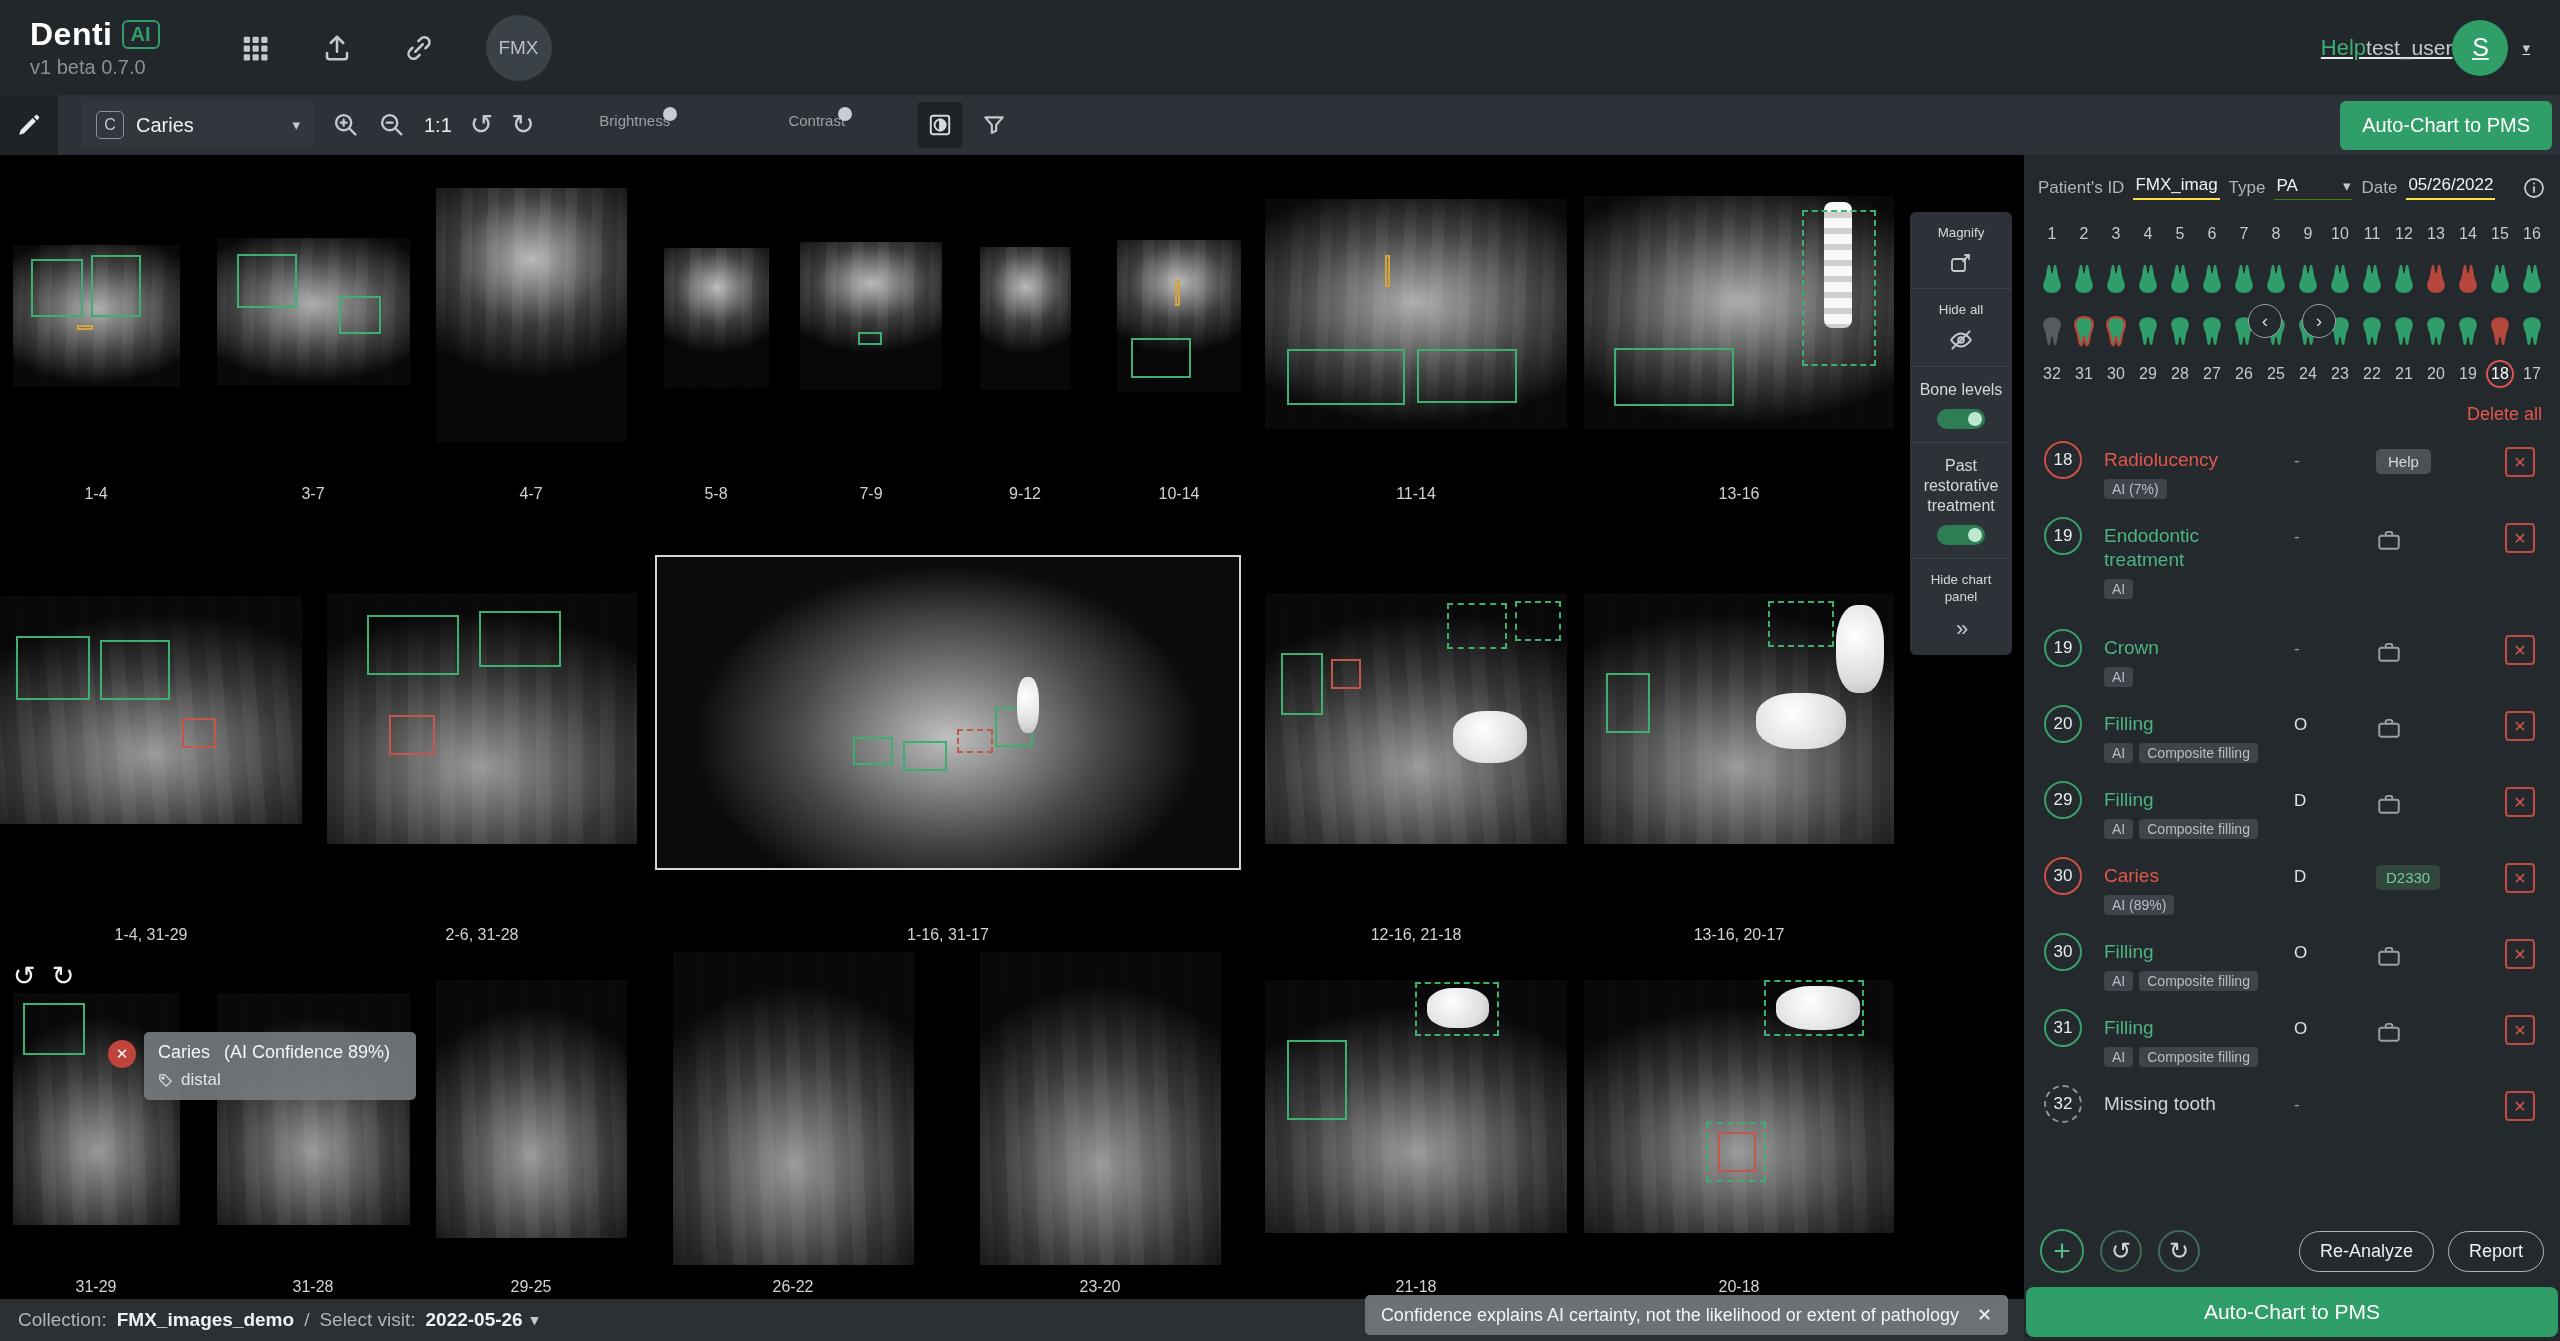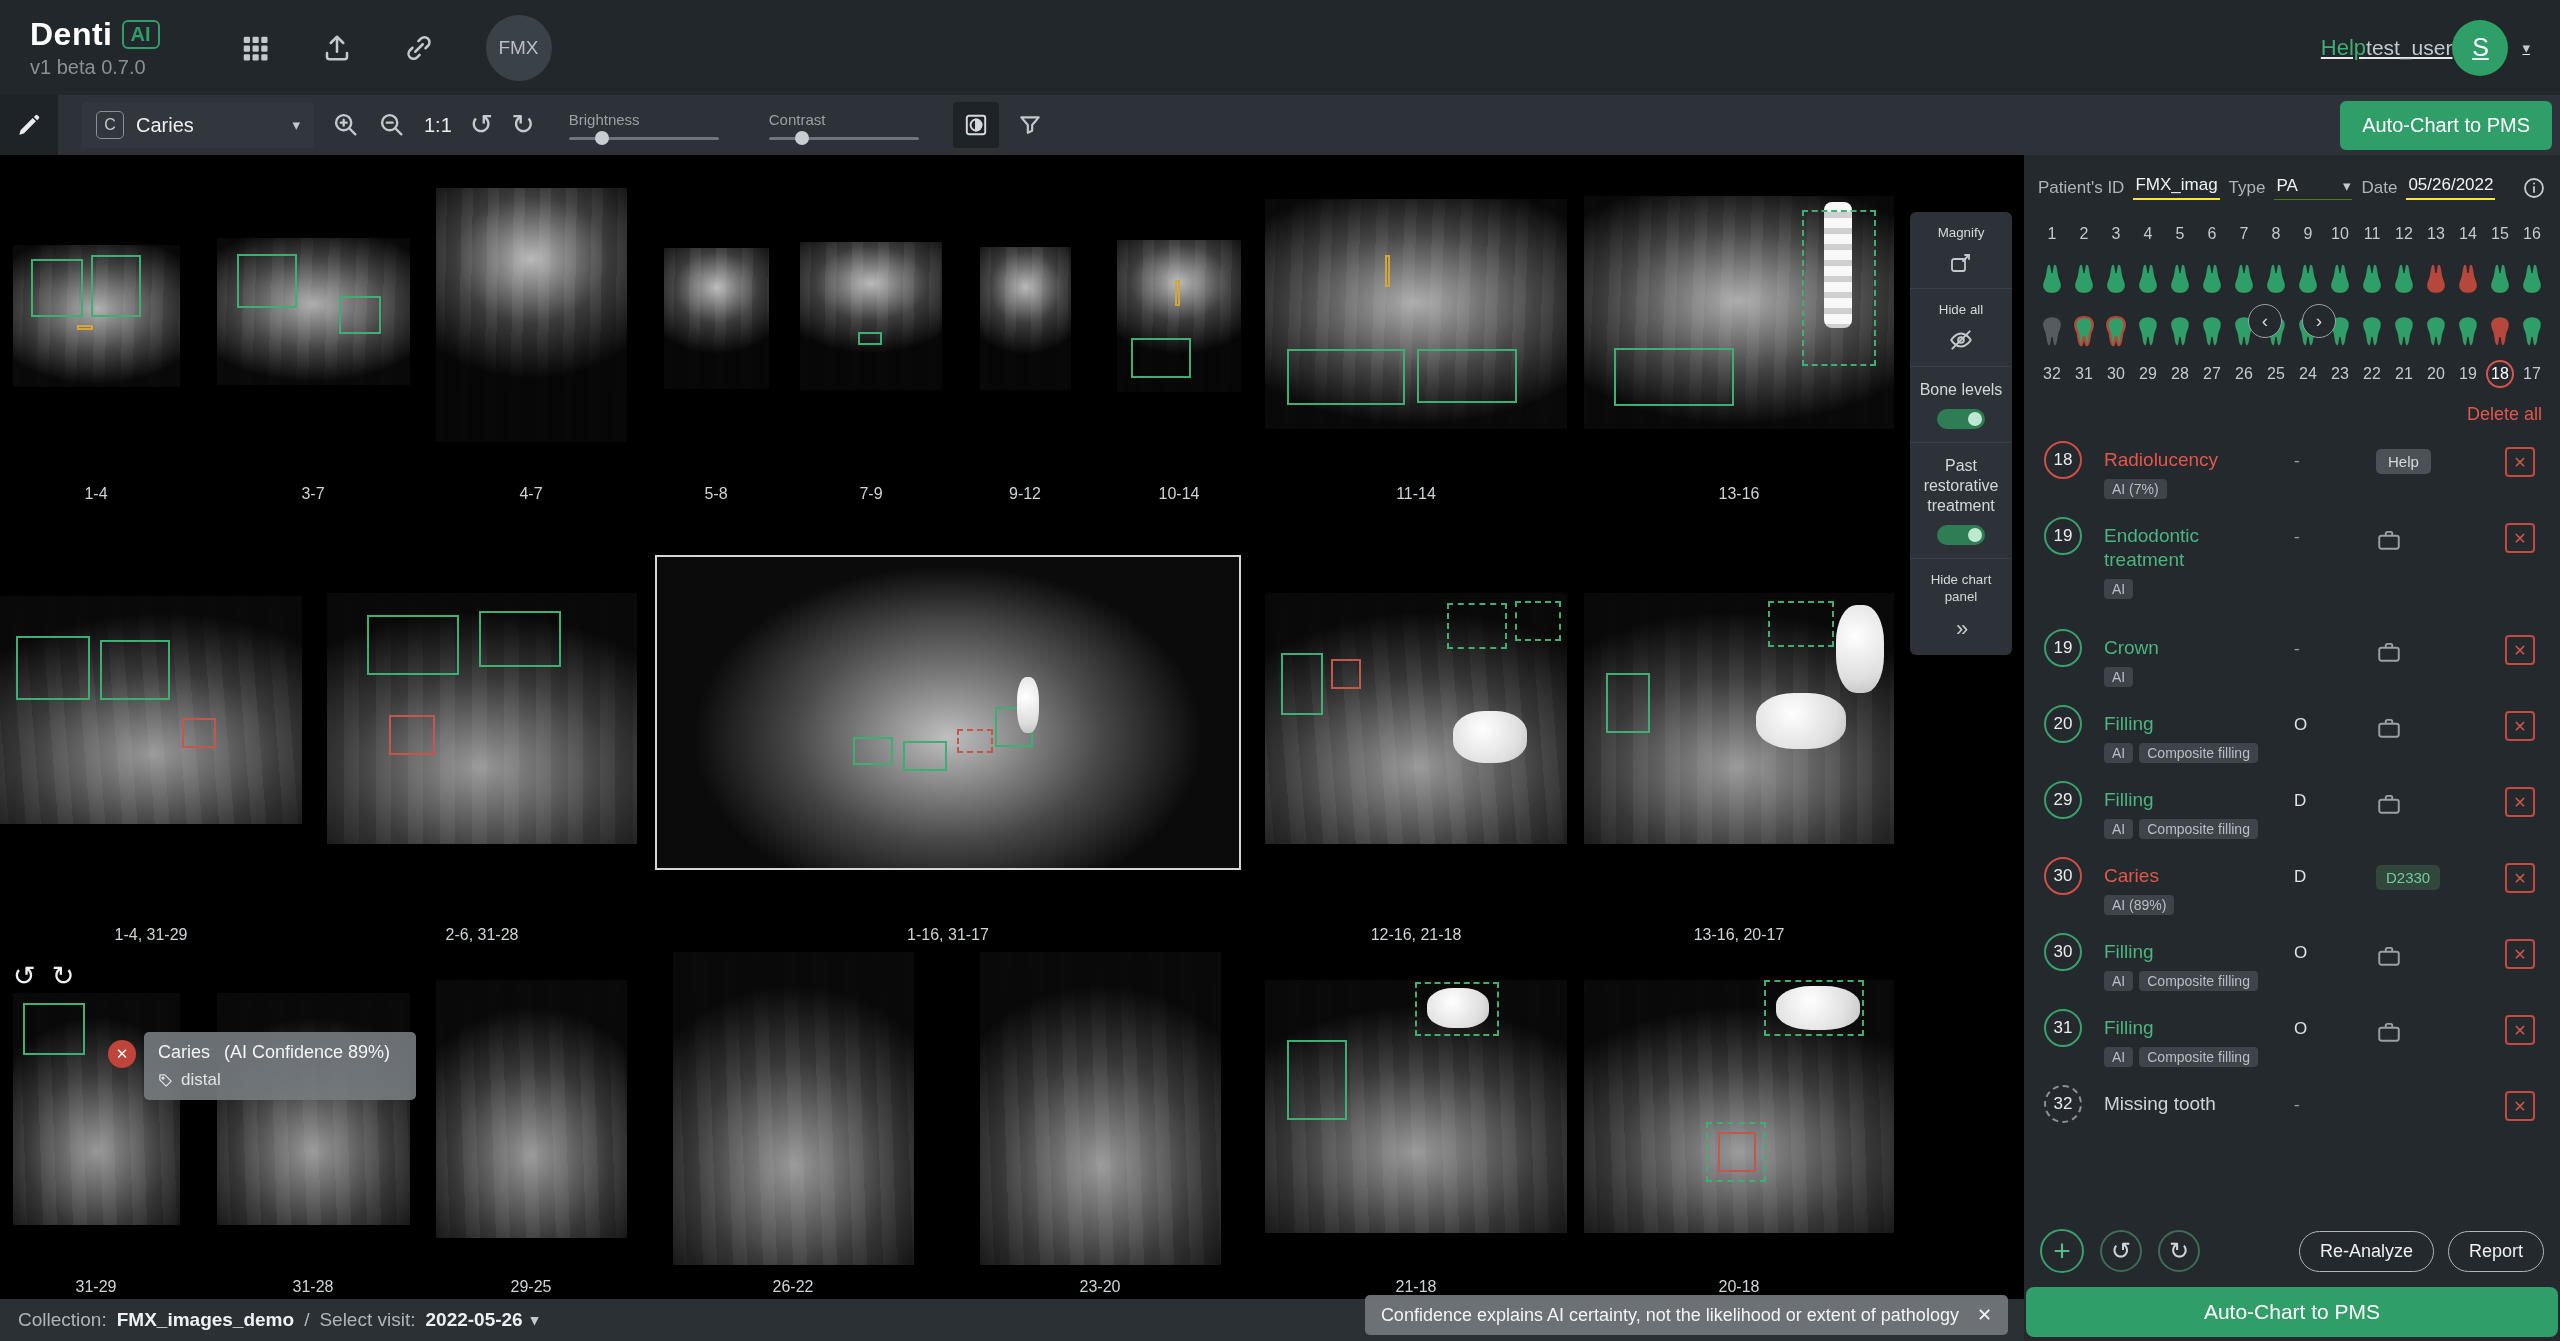--- a/index.html
+++ b/index.html
@@ -25,21 +25,21 @@
 
   
   .toolbar{height:60px;background:#2c3237;display:flex;align-items:center;gap:18px;padding:0 0 0 0;}
   .tool-sq{width:58px;height:60px;background:#1e2327;border:none;display:flex;align-items:center;justify-content:center;}
   .tool-select{height:46px;background:#31373c;border-radius:4px;display:flex;align-items:center;gap:12px;padding:0 14px;width:232px;margin-left:6px;}
   .c-badge{width:28px;height:28px;border:1.5px solid #8a9096;border-radius:5px;color:#c3c9ce;font-size:16px;display:flex;align-items:center;justify-content:center;flex:none;}
   .tool-select .val{font-size:20px;color:#eef1f3;}
   .tool-select .caret{margin-left:auto;}
   .glyph-btn{font-size:28px;color:#c3c9ce;background:none;border:none;line-height:1;}
   .label-1to1{font-size:20px;color:#e8ecef;background:none;border:none;}
-  .slider-group{display:flex;flex-direction:column;justify-content:center;width:150px;margin:0 16px;}
+  .slider-group{display:flex;flex-direction:row;justify-content:center;width:150px;margin:0 7px;}
   .slider-label{font-size:15px;color:#9aa0a5;margin-bottom:9px;}
   .slider{position:relative;height:3px;background:#6e747a;border-radius:2px;}
   .slider .thumb{position:absolute;top:50%;transform:translate(-50%,-50%);width:14px;height:14px;border-radius:50%;background:#c7cdd2;}
   .sq-btn{width:46px;height:46px;background:#1e2327;border:none;border-radius:4px;display:flex;align-items:center;justify-content:center;color:#d6dade;}
   .autochart-btn{margin-left:auto;background:#2f9e68;color:#fff;font-size:20px;border:none;border-radius:6px;padding:13px 22px;margin-right:8px;white-space:nowrap;}
 
   
   .main{position:relative;height:1186px;display:flex;}
   .canvas{position:relative;width:2024px;background:#000;overflow:hidden;flex:none;}
 

